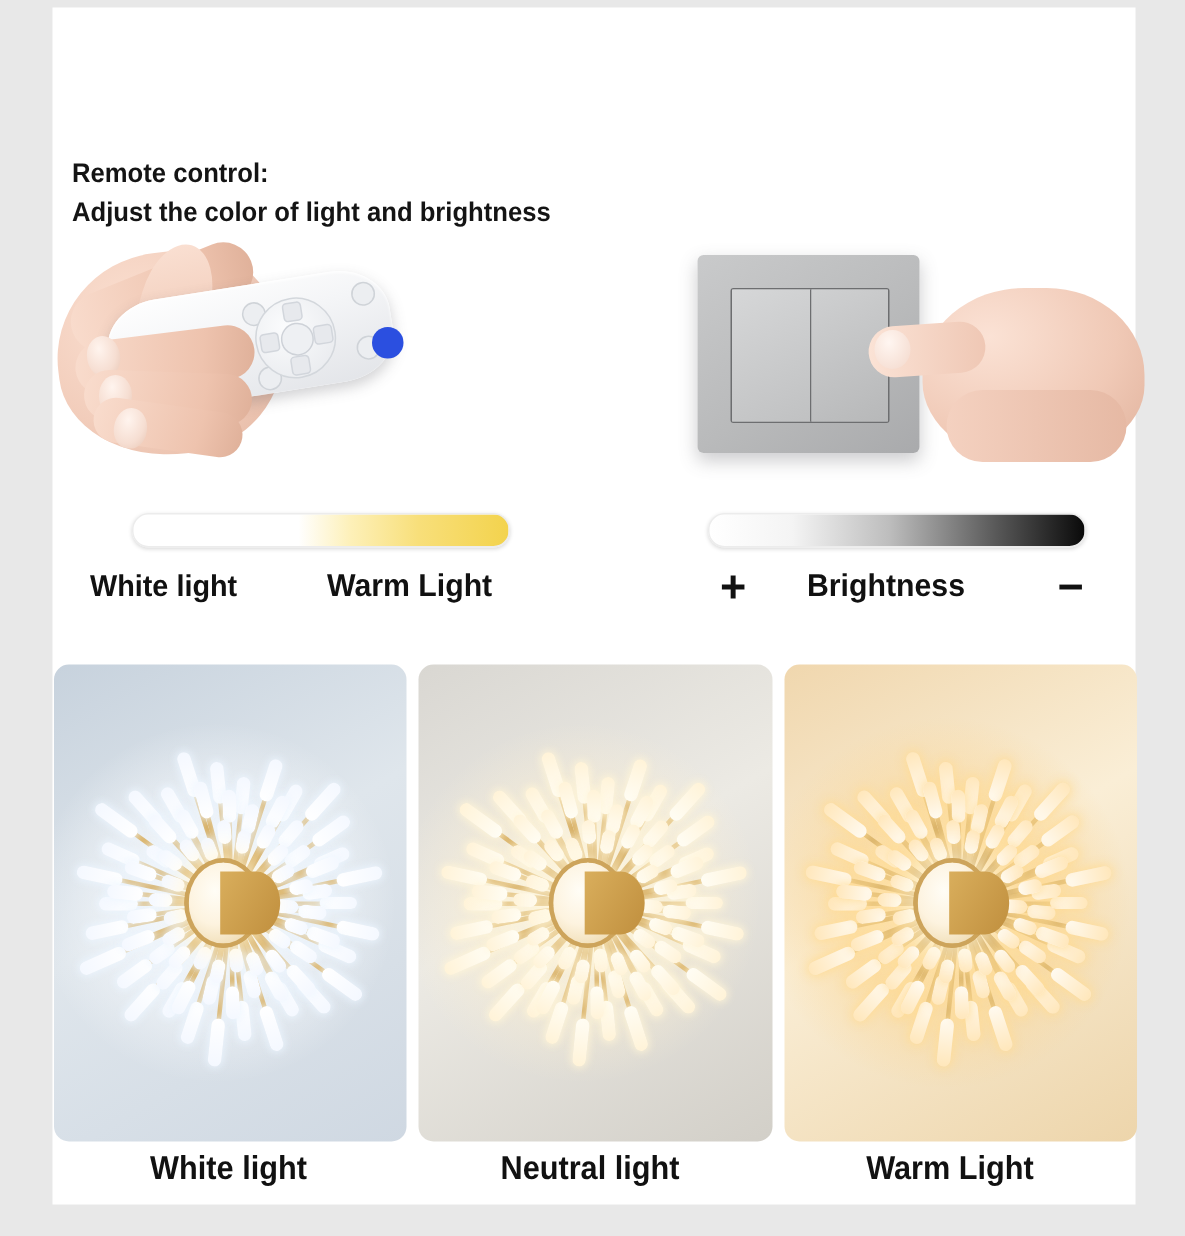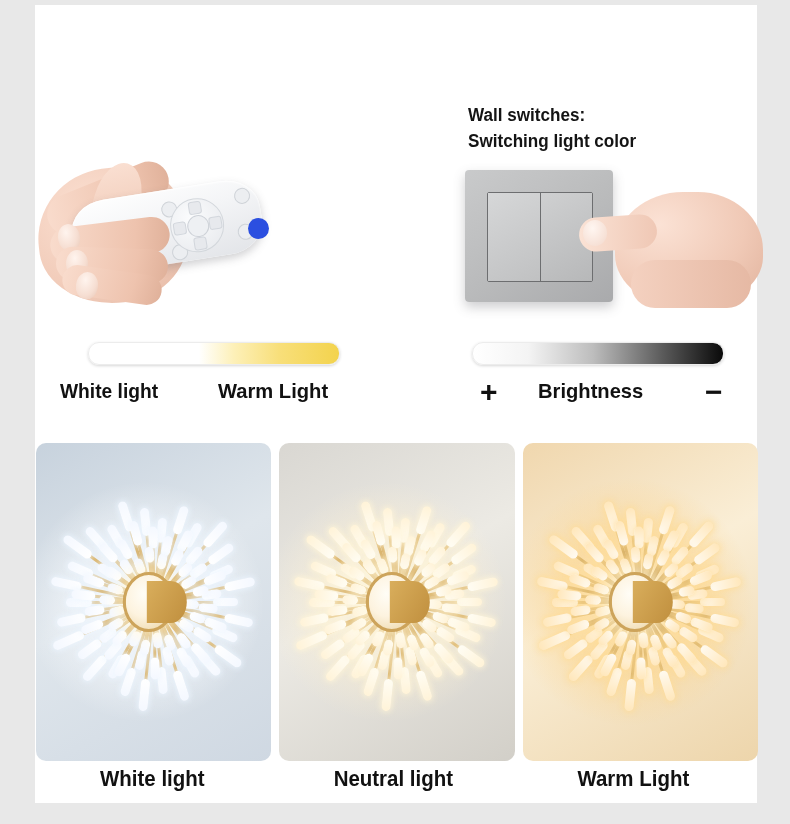--- a/index.html
+++ b/index.html
@@ -209,23 +209,23 @@
     transform:scaleX(0.93);}
 </style>
 </head>
 <body>
 
 <div class="page">
 
   <div class="card"></div>
 
 
-  <div class="sub sub-right">
-    <div class="l1">Wall switches:</div>
-    <div class="l2">Switching light color</div>
+  <div class="sub sub-left">
+    <div class="l1">Remote control:</div>
+    <div class="l2">Adjust the color of light and brightness</div>
   </div>
 
   <div class="remote-stage">
     <div class="hand-remote">
       <div class="palm"></div>
       <div class="finger f1"></div>
       <div class="thumb"></div>
 
       <div class="remote">
         <div class="row-ovals">

